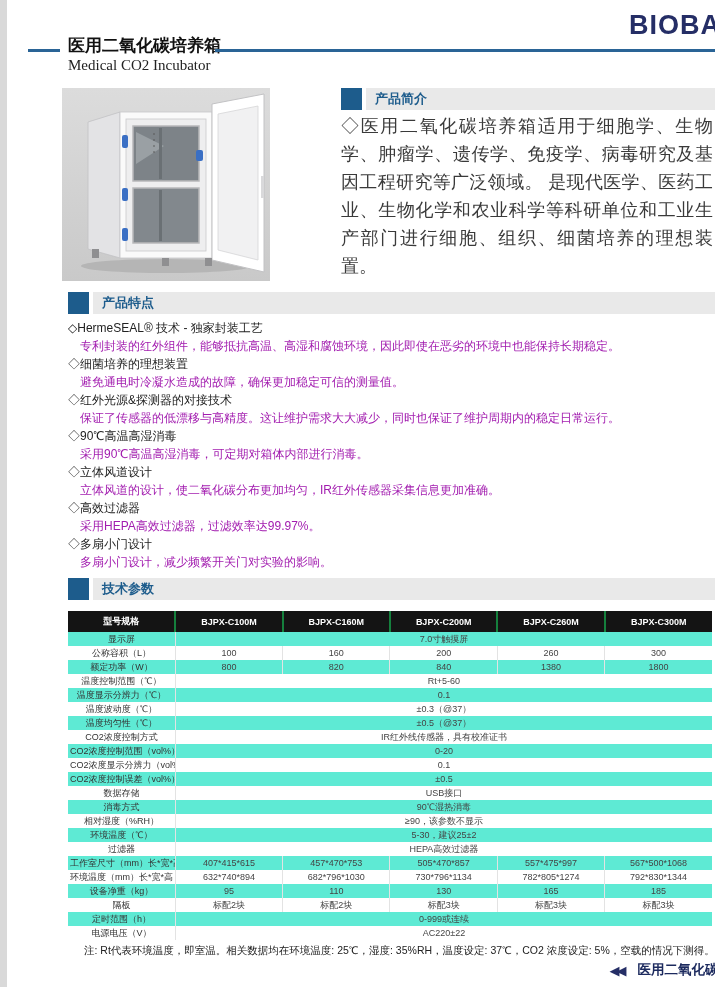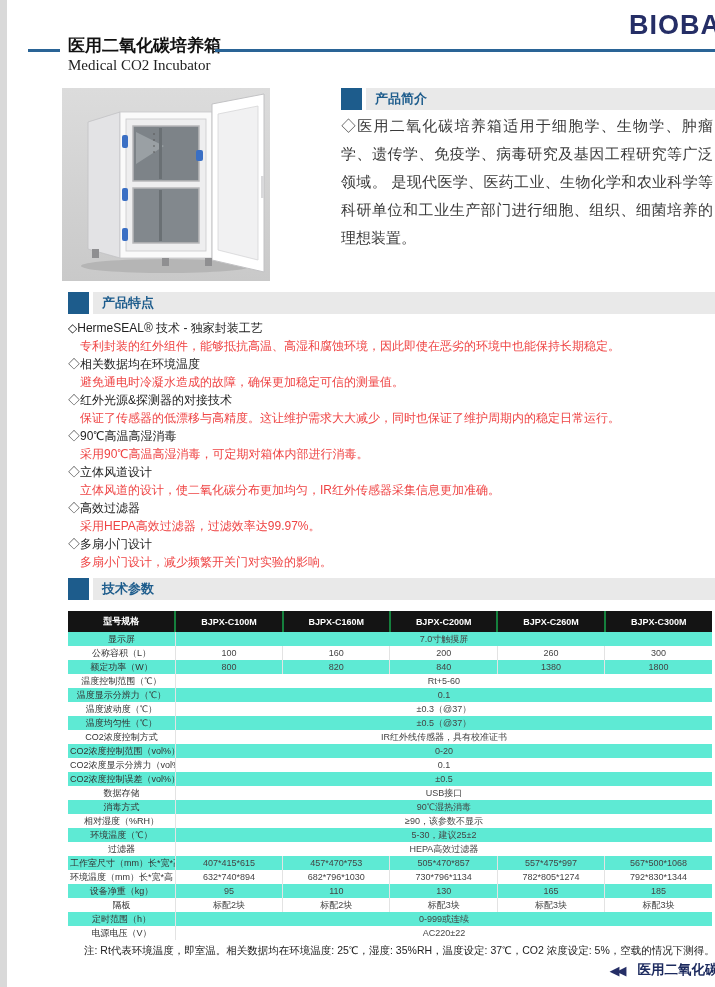--- a/index.html
+++ b/index.html
@@ -21,28 +21,28 @@
   .sec-square{position:absolute;left:0;top:0;width:21px;height:22px;background:#1d5c8c;}
   .sec-gray{position:absolute;left:25px;right:0;top:0;bottom:0;background:#e9e9e9;}
   .sec-title{position:absolute;left:34px;top:0;height:22px;line-height:22px;
              font-size:13px;font-weight:bold;color:#1d5c8c;}
 
   
   .img-box{position:absolute;left:62px;top:88px;width:208px;height:193px;background:#d4d4d4;}
 
   
   .intro-bar{left:341px;top:88px;right:3px;}
-  .intro-text{position:absolute;left:341px;top:112px;width:372px;font-size:15px;
+  .intro-text{position:absolute;left:341px;top:112px;width:372px;font-size:18px;
               line-height:28px;text-align:justify;color:#3a3a3a;}
 
   
   .feat-bar{left:68px;top:292px;right:3px;}
   .features{position:absolute;left:68px;top:319px;width:644px;font-size:12px;line-height:18px;color:#222;}
   .feat-title{color:#222;}
-  .feat-desc{padding-left:12px;color:#ef4444;}
+  .feat-desc{padding-left:12px;color:#a21caf;}
 
   
   .spec-bar{left:68px;top:578px;right:3px;}
   table.specs{position:absolute;left:68px;top:611px;width:644px;border-collapse:collapse;
               table-layout:fixed;font-size:9px;color:#444;}
   table.specs th{background:#141414;color:#fff;height:21px;font-weight:bold;
                  border-left:2px solid #15803d;text-align:center;padding:0 2px;}
   table.specs th:first-child{border-left:none;margin-top:27px;}
   table.specs td{height:14px;text-align:center;padding:0 2px;border-left:1px solid #e3e3e3;
                  overflow:hidden;white-space:nowrap;}
@@ -120,21 +120,21 @@
   <div class="intro-text">◇医用二氧化碳培养箱适用于细胞学、生物学、肿瘤学、遗传学、免疫学、病毒研究及基因工程研究等广泛领域。 是现代医学、医药工业、生物化学和农业科学等科研单位和工业生产部门进行细胞、组织、细菌培养的理想装置。</div>
 
   <div class="sec-bar feat-bar">
     <div class="sec-square"></div>
     <div class="sec-gray"></div>
     <div class="sec-title">产品特点</div>
   </div>
   <div class="features" id="features">
       <div class="feat-title">◇HermeSEAL® 技术 - 独家封装工艺</div>
       <div class="feat-desc">专利封装的红外组件，能够抵抗高温、高湿和腐蚀环境，因此即使在恶劣的环境中也能保持长期稳定。</div>
-      <div class="feat-title">◇相关数据均在环境温度</div>
+      <div class="feat-title">◇细菌培养的理想装置</div>
       <div class="feat-desc">避免通电时冷凝水造成的故障，确保更加稳定可信的测量值。</div>
       <div class="feat-title">◇红外光源&amp;探测器的对接技术</div>
       <div class="feat-desc">保证了传感器的低漂移与高精度。这让维护需求大大减少，同时也保证了维护周期内的稳定日常运行。</div>
       <div class="feat-title">◇90℃高温高湿消毒</div>
       <div class="feat-desc">采用90℃高温高湿消毒，可定期对箱体内部进行消毒。</div>
       <div class="feat-title">◇立体风道设计</div>
       <div class="feat-desc">立体风道的设计，使二氧化碳分布更加均匀，IR红外传感器采集信息更加准确。</div>
       <div class="feat-title">◇高效过滤器</div>
       <div class="feat-desc">采用HEPA高效过滤器，过滤效率达99.97%。</div>
       <div class="feat-title">◇多扇小门设计</div>

